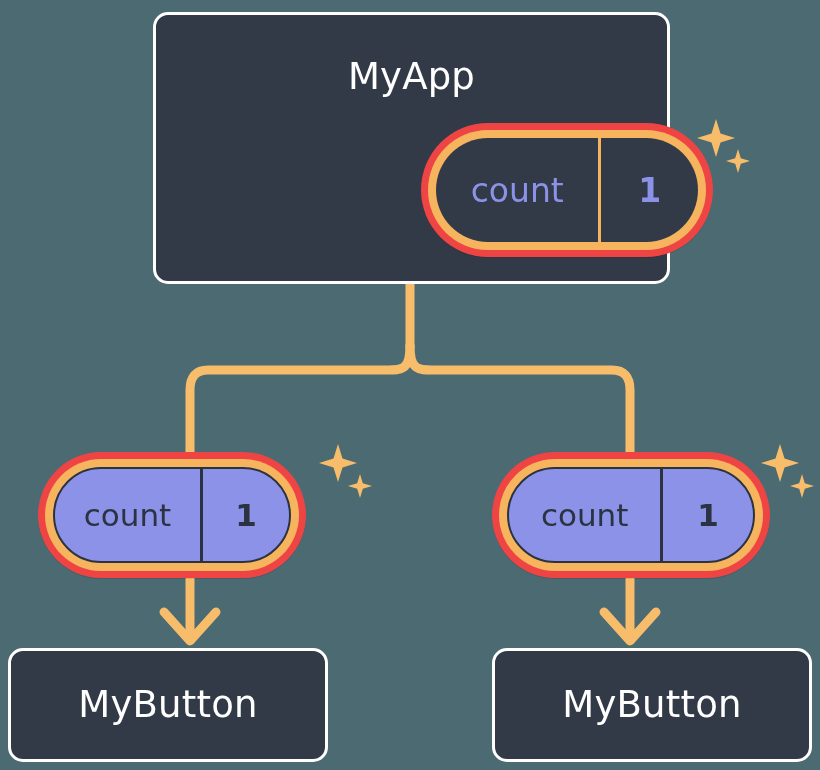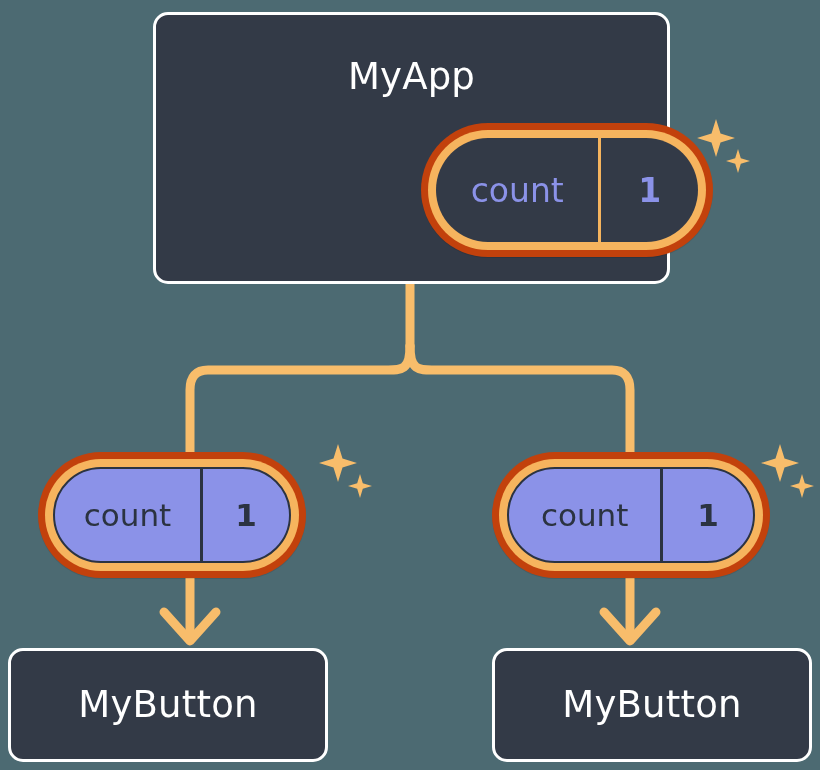--- a/index.html
+++ b/index.html
@@ -80,21 +80,21 @@
   #card-btn-right .card-title {
     font-size: 37px;
     line-height: 44px;
   }
 
   
   .pill {
     position: absolute;
     box-sizing: border-box;
     border-radius: 999px;
-    background: #c2410c;           
+    background: #ef4444;           
     padding: 7px;
     filter: drop-shadow(0 1px 0 rgba(0,0,0,0.10));
   }
   .pill-inner {
     box-sizing: border-box;
     width: 100%;
     height: 100%;
     border-radius: 999px;
     background: #f6b45e;           
     padding: 8px;

